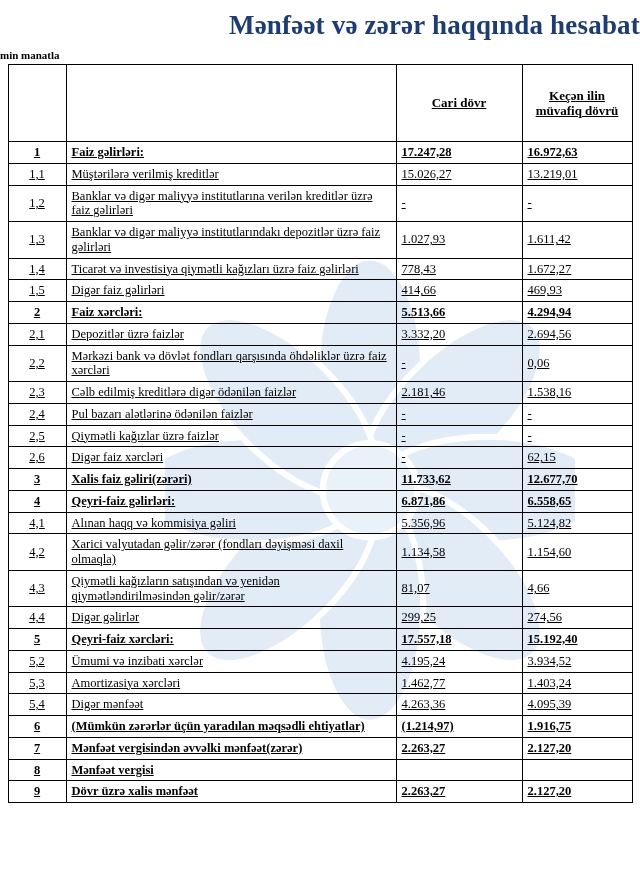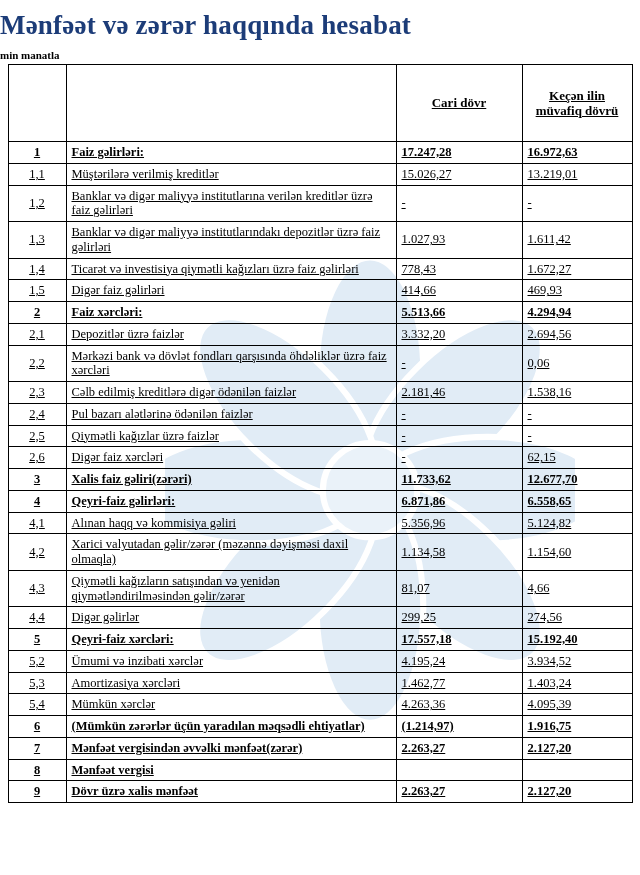--- a/index.html
+++ b/index.html
@@ -15,21 +15,21 @@
     left:165px;top:245px;
     width:410px;height:480px;
     z-index:0;
     pointer-events:none;
   }
   .page-content{
     position:relative;
     z-index:1;
   }
   h1.title{
-    text-align:left;
+    text-align:right;
     color:#1c3c78;
     font-weight:bold;
     font-size:27px;
     margin:10px 0 8px 0;
     letter-spacing:.2px;
   }
   .unit-note{
     font-weight:bold;
     font-size:11px;
     margin:0 10px 3px 0;
@@ -192,21 +192,21 @@
           <td class="td-val">6.558,65</td>
         </tr>
         <tr>
           <td class="td-num">4,1</td>
           <td class="td-desc">Alınan haqq və kommisiya gəliri</td>
           <td class="td-val">5.356,96</td>
           <td class="td-val">5.124,82</td>
         </tr>
         <tr>
           <td class="td-num">4,2</td>
-          <td class="td-desc">Xarici valyutadan gəlir/zərər (məzənnə dəyişməsi daxil olmaqla)</td>
+          <td class="td-desc">Xarici valyutadan gəlir/zərər (fondları dəyişməsi daxil olmaqla)</td>
           <td class="td-val">1.134,58</td>
           <td class="td-val">1.154,60</td>
         </tr>
         <tr>
           <td class="td-num">4,3</td>
           <td class="td-desc">Qiymətli kağızların satışından və yenidən qiymətləndirilməsindən gəlir/zərər</td>
           <td class="td-val">81,07</td>
           <td class="td-val">4,66</td>
         </tr>
         <tr>
@@ -228,21 +228,21 @@
           <td class="td-val">3.934,52</td>
         </tr>
         <tr>
           <td class="td-num">5,3</td>
           <td class="td-desc">Amortizasiya xərcləri</td>
           <td class="td-val">1.462,77</td>
           <td class="td-val">1.403,24</td>
         </tr>
         <tr>
           <td class="td-num">5,4</td>
-          <td class="td-desc">Mümkün xərclər</td>
+          <td class="td-desc">Digər mənfəət</td>
           <td class="td-val">4.263,36</td>
           <td class="td-val">4.095,39</td>
         </tr>
         <tr class="bold">
           <td class="td-num">6</td>
           <td class="td-desc">(Mümkün zərərlər üçün yaradılan məqsədli ehtiyatlar)</td>
           <td class="td-val">(1.214,97)</td>
           <td class="td-val">1.916,75</td>
         </tr>
         <tr class="bold">

